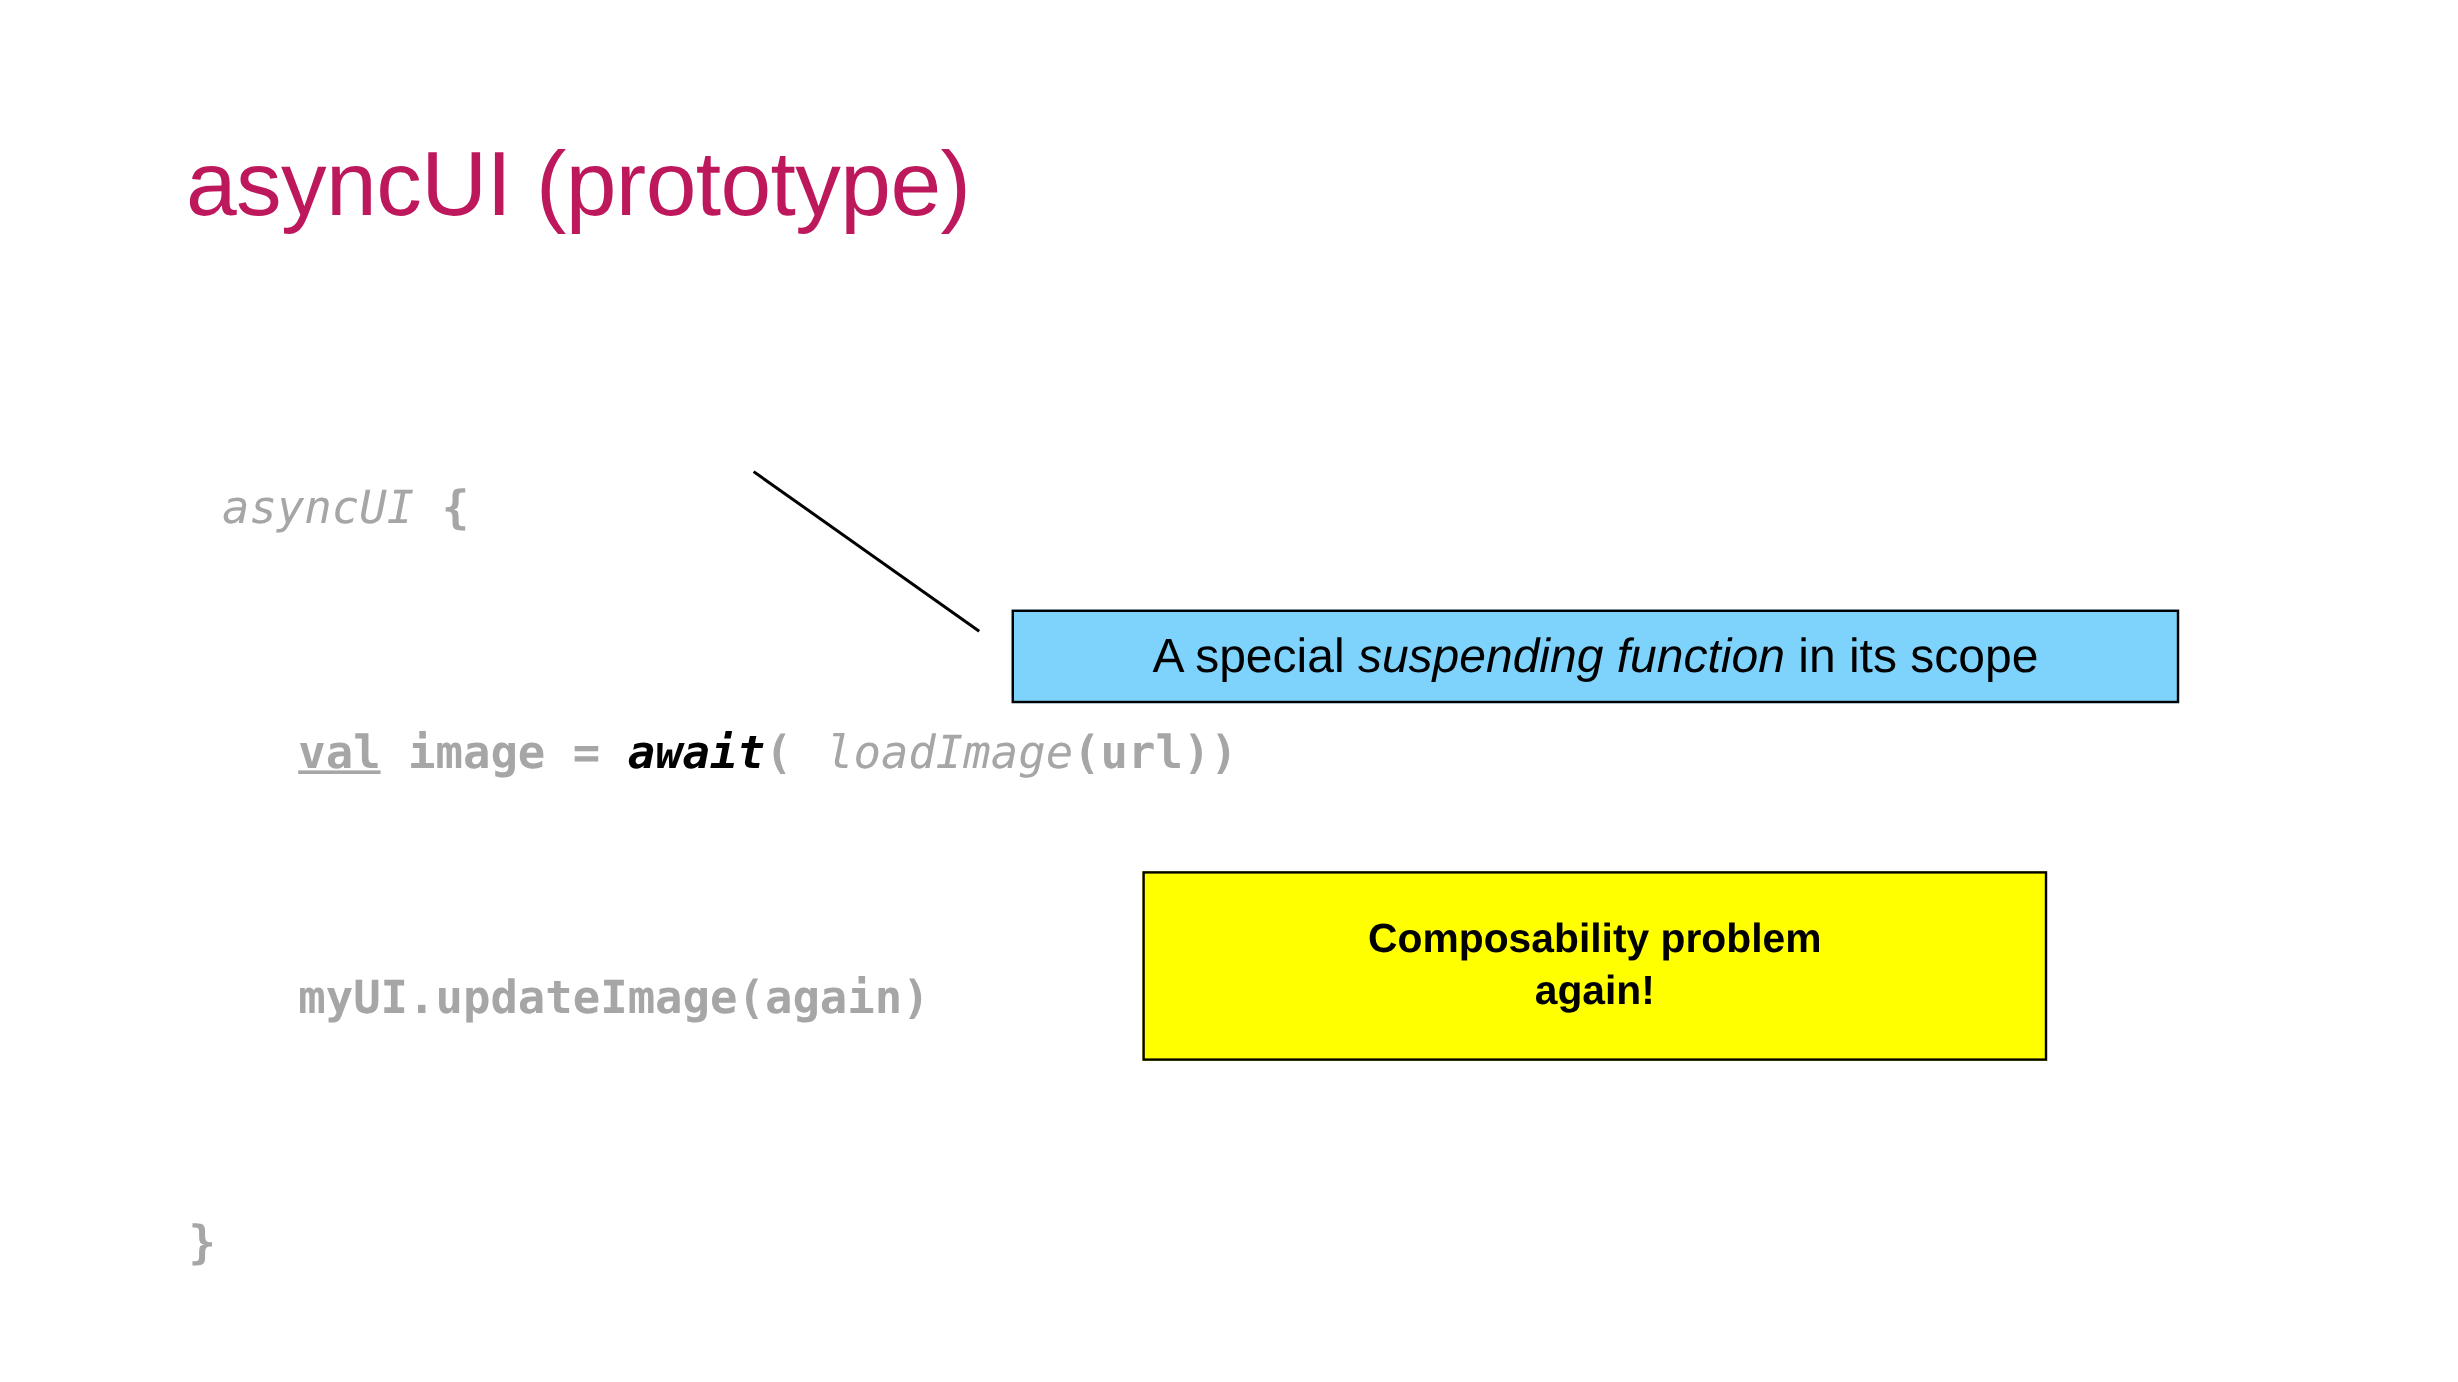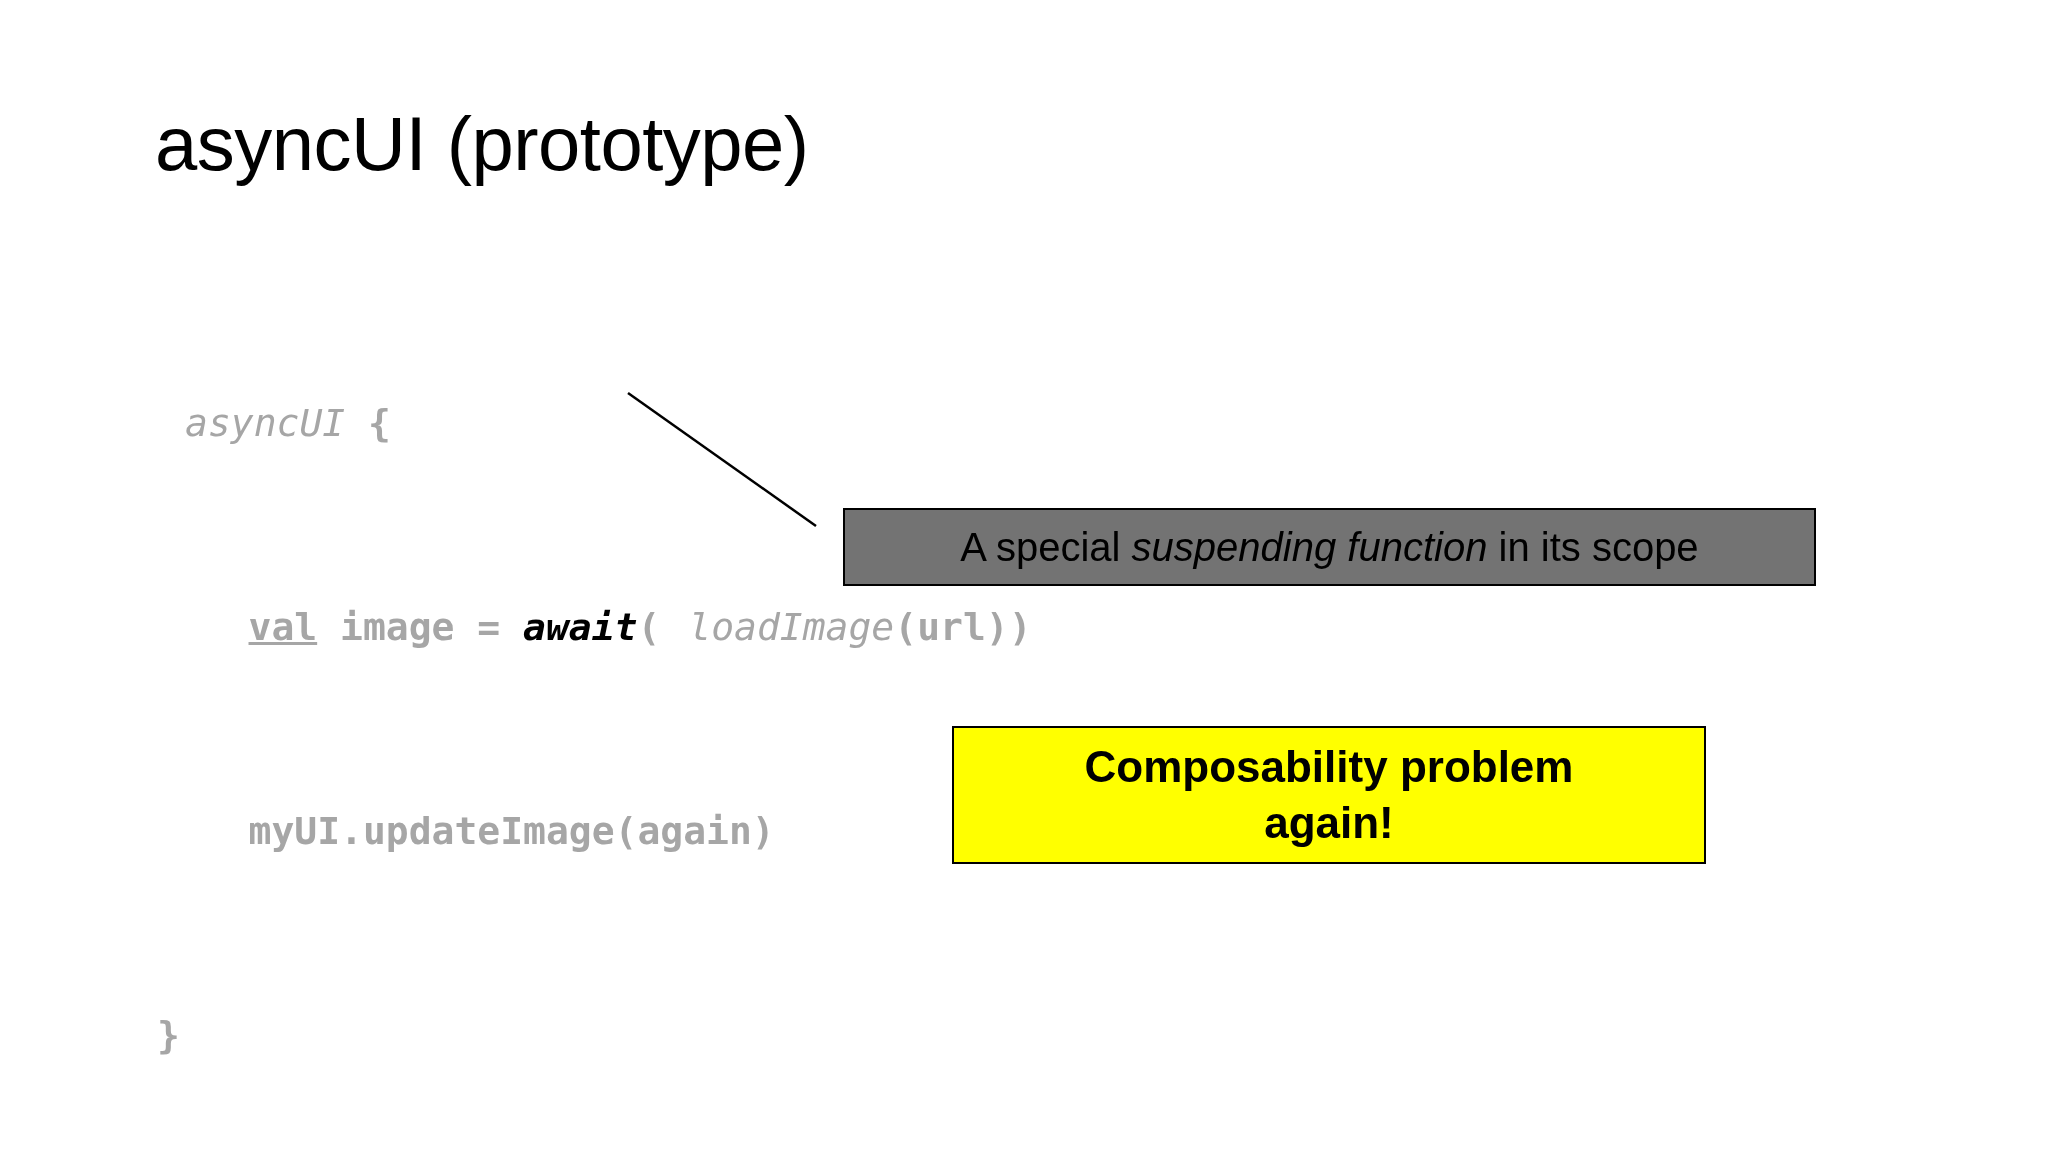--- a/index.html
+++ b/index.html
@@ -14,26 +14,26 @@
     height: 1152px;
     background: #ffffff;
     overflow: hidden;
     font-family: "Liberation Sans", sans-serif;
   }
 
   
   #slide-title {
     position: absolute;
     left: 155px;
-    top: 106px;
+    top: 116px;
     font-family: "Liberation Sans", sans-serif;
     font-size: 76px;
     font-weight: 400;
     line-height: 1.0;
-    color: #000000;
+    color: #be185d;
     white-space: pre;
     letter-spacing: -0.5px;
   }
 
   
   #code-block {
     position: absolute;
     left: 157px;
     top: 296px;
     font-family: "DejaVu Sans Mono", "Liberation Mono", monospace;
@@ -81,22 +81,22 @@
     font-weight: 400;
     padding: 0 14px;
   }
   #callout-suspending .em {
     font-style: italic;
   }
   #callout-composability {
     left: 952px;
     top: 726px;
     width: 754px;
-    height: 138px;
-    font-size: 44px;
+    height: 158px;
+    font-size: 34px;
     font-weight: 700;
     line-height: 1.28;
     padding: 0 20px;
   }
 </style>
 </head>
 <body>
 
 <div id="slide" style="background: rgb(255, 255, 255);">
 
@@ -109,21 +109,21 @@
 
     <div class="code-line"><span class="tok-plain" style="color: rgb(166, 166, 166);">    </span><span class="tok-plain" style="color: rgb(166, 166, 166);">myUI.updateImage(again)</span></div>
 
     <div class="code-line"><span class="tok-bold" style="color: rgb(166, 166, 166);">}</span></div>
   </div>
 
   <svg id="connector" viewBox="0 0 2048 1152" xmlns="http://www.w3.org/2000/svg">
     <line id="connector-seg" x1="628" y1="393" x2="816" y2="526" stroke="#000000" stroke-width="2.5"></line>
   </svg>
 
-  <div class="callout" id="callout-suspending" style="background: #737373; border-color: rgb(0, 0, 0);">
+  <div class="callout" id="callout-suspending" style="background: #7dd3fc; border-color: rgb(0, 0, 0);">
     <span><span>A special </span><span class="em">suspending function</span><span> in its scope</span></span>
   </div>
 
   <div class="callout" id="callout-composability" style="background: rgb(255, 255, 0); border-color: rgb(0, 0, 0);">
     <span><span>Composability problem</span><br><span>again!</span></span>
   </div>
 
 </div>
 
 </body></html>

